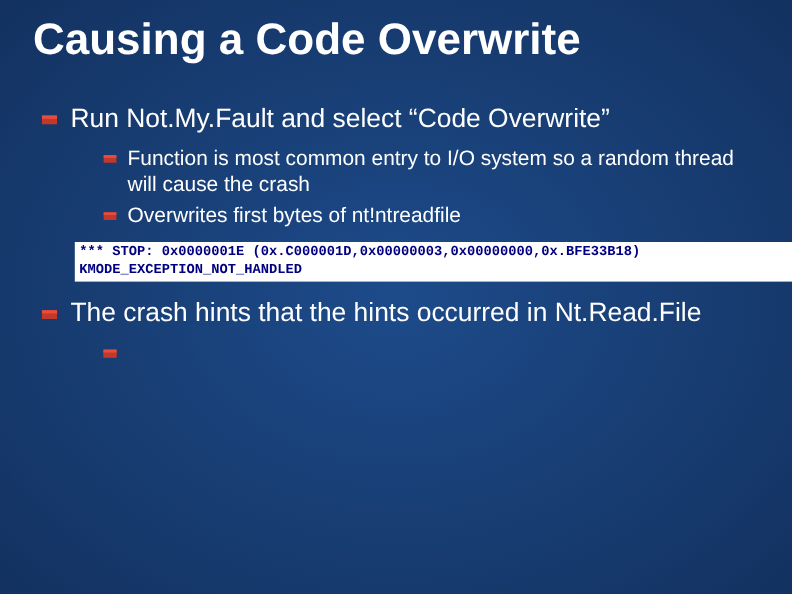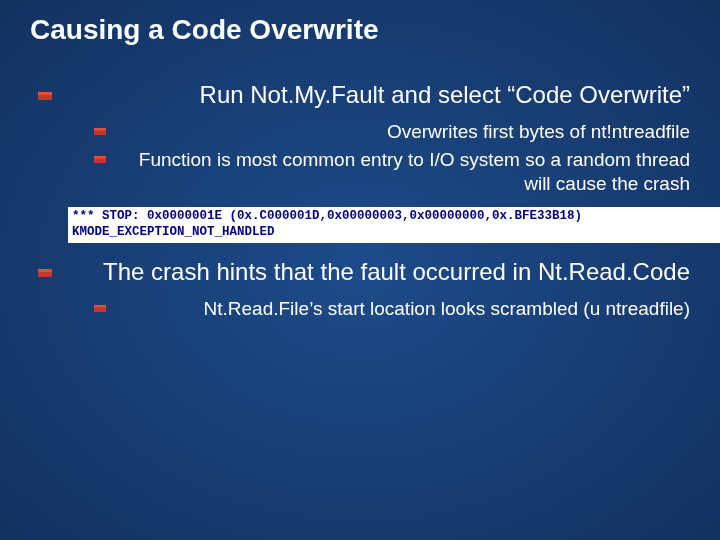--- a/index.html
+++ b/index.html
@@ -12,34 +12,33 @@
     color: #ffffff;
     background: radial-gradient(ellipse 900px 700px at 50% 50%, #1d4b8a 0%, #16396c 40%, #0e2a54 70%, #091d3d 100%);
   }
   .slide {
     box-sizing: border-box;
     width: 720px;
     height: 540px;
     padding: 14px 30px 30px 30px;
   }
   .title {
-    font-size: 28px;
+    font-size: 40px;
     font-weight: bold;
     margin: 0 0 34px 0;
     letter-spacing: 0px;
     color: #ffffff;
   }
   ul {
     list-style: none;
     margin: 0;
     padding: 0;
   }
   .lvl1 {
     margin-left: 8px;
-    text-align: right;
   }
   .lvl1 > li {
     position: relative;
     padding-left: 26px;
     font-size: 24px;
     line-height: 1.25;
     margin-bottom: 8px;
   }
   .lvl2 {
     margin-top: 10px;
@@ -94,49 +93,49 @@
       </span>
       <span>Run Not.My.Fault and select “Code Overwrite”</span>
       <ul class="lvl2">
         <li>
           <span class="bullet">
             <svg viewBox="0 0 12 12">
                 <rect x="0" y="3" width="12" height="7" fill="#c0392b"></rect>
                 <rect x="0" y="3" width="12" height="2.5" fill="#e74c3c"></rect>
               </svg>
           </span>
-          <span>Overwrites first bytes of nt!ntreadfile</span>
+          <span>Function is most common entry to I/O system so a random thread will cause the crash</span>
         </li>
         <li>
           <span class="bullet">
             <svg viewBox="0 0 12 12">
                 <rect x="0" y="3" width="12" height="7" fill="#c0392b"></rect>
                 <rect x="0" y="3" width="12" height="2.5" fill="#e74c3c"></rect>
               </svg>
           </span>
-          <span>Function is most common entry to I/O system so a random thread will cause the crash</span>
+          <span>Overwrites first bytes of nt!ntreadfile</span>
         </li>
       </ul>
     </li>
   </ul>
 
   <div class="codebox-wrap">
     <div class="codebox"><span>*** STOP: 0x0000001E (0x.C000001D,0x00000003,0x00000000,0x.BFE33B18)</span>
 <span>KMODE_EXCEPTION_NOT_HANDLED</span></div>
   </div>
 
   <ul class="lvl1">
     <li>
       <span class="bullet">
         <svg viewBox="0 0 14 14">
             <rect x="0" y="3" width="14" height="8" fill="#c0392b"></rect>
             <rect x="0" y="3" width="14" height="3" fill="#e74c3c"></rect>
           </svg>
       </span>
-      <span>The crash hints that the fault occurred in Nt.Read.Code</span>
+      <span>The crash hints that the hints occurred in Nt.Read.File</span>
       <ul class="lvl2">
         <li>
           <span class="bullet">
             <svg viewBox="0 0 12 12">
                 <rect x="0" y="3" width="12" height="7" fill="#c0392b"></rect>
                 <rect x="0" y="3" width="12" height="2.5" fill="#e74c3c"></rect>
               </svg>
           </span>
         </li>
         <li>
@@ -147,19 +146,18 @@
               </svg>
           </span>
         </li>
         <li>
           <span class="bullet">
             <svg viewBox="0 0 12 12">
                 <rect x="0" y="3" width="12" height="7" fill="#c0392b"></rect>
                 <rect x="0" y="3" width="12" height="2.5" fill="#e74c3c"></rect>
               </svg>
           </span>
-          <span>Nt.Read.File’s start location looks scrambled (u ntreadfile)</span>
         </li>
       </ul>
     </li>
   </ul>
 
 </div>
 
 </body></html>

